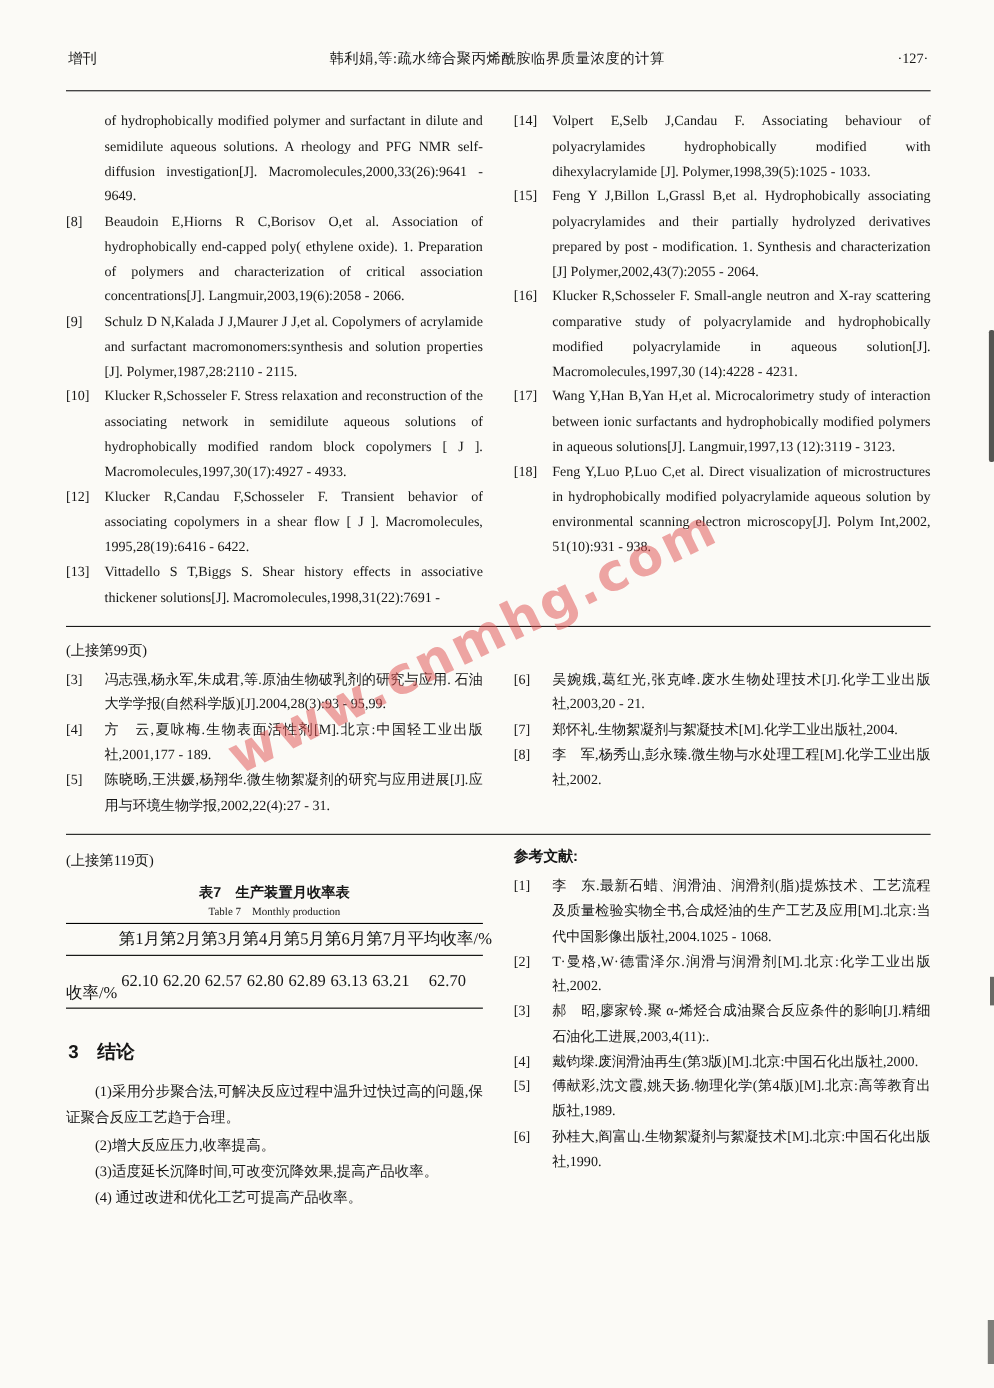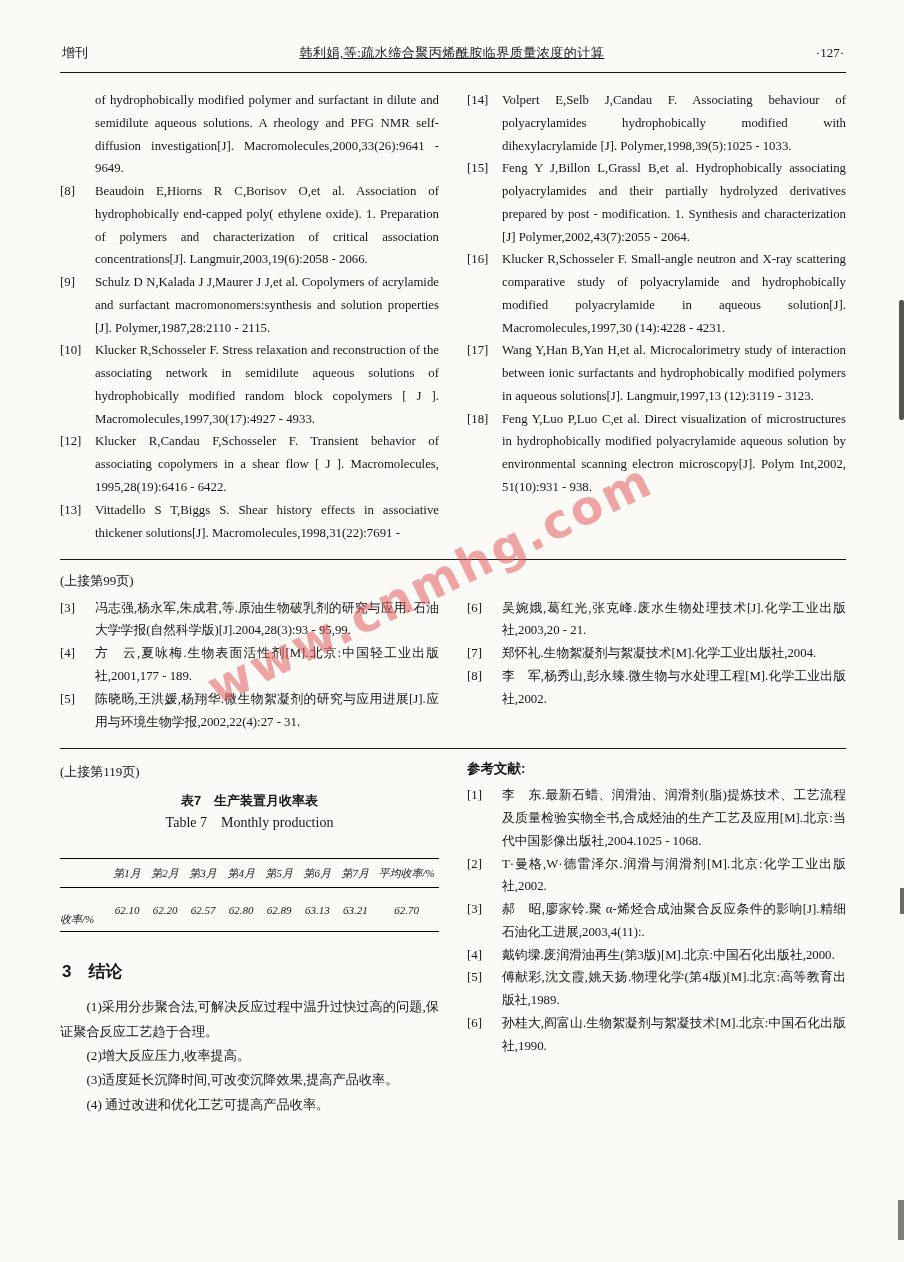--- a/index.html
+++ b/index.html
@@ -10,46 +10,46 @@
     font-family:"Liberation Serif","DejaVu Serif",serif;
     color:#161616;
     overflow:hidden;
     margin:0 auto;
   }
   .content { position:absolute; left:60px; right:58px; top:44px; }
 
   
   .header {
     display:flex; justify-content:space-between; align-items:baseline;
-    font-size:13px; padding:0 2px 10px 2px;
+    font-size:13px; padding:0 2px 20px 2px;
     border-bottom:1px solid #1a1a1a;
   }
-  .header-title { letter-spacing:0.5px;text-decoration:underline; }
+  .header-title { letter-spacing:0.5px; }
 
   
   .two-col { display:flex; gap:28px; }
   .col { flex:1; min-width:0; }
 
   
   .ref-item { display:flex; font-size:12.8px; line-height:1.78; }
   .ref-label { flex:0 0 35px; }
   .ref-text { flex:1; text-align:justify; }
 
   .sec1 { margin-top:16px; }
 
   .rule { border:none; border-top:1px solid #1a1a1a; margin:15px 0 9px 0; }
 
   .cont-heading { font-size:13px; line-height:1.8; margin:2px 0 4px 0; }
 
   
   .table-block { margin-top:6px; }
   .table-title-zh { text-align:center; font-weight:700; font-size:13px; line-height:1.7;
                     font-family:"Liberation Sans","DejaVu Sans",sans-serif; }
-  .table-title-en { text-align:center; font-size:14px; line-height:1.6; margin-bottom:24px; }
-  .mtable { border-top:1.5px solid #000; border-bottom:1.5px solid #000; font-size:11px;font-style:italic; }
+  .table-title-en { text-align:center; font-size:10px; line-height:1.6; margin-bottom:1px; }
+  .mtable { border-top:1.5px solid #000; border-bottom:1.5px solid #000; font-size:15px; }
   .trow { display:flex; align-items:center; }
   .thead { border-bottom:1px solid #000; }
   .tstub { flex:0 0 48px; padding:4px 0; white-space:nowrap;margin-top:20px; }
   .tcells { display:flex; flex:1; }
   .tcell { flex:1; text-align:center; padding:4px 0; white-space:nowrap; }
   .tcell:last-child { flex:1.7;text-align:center; }
 
   
   .concl-heading {
     font-family:"Liberation Sans","DejaVu Sans",sans-serif;

